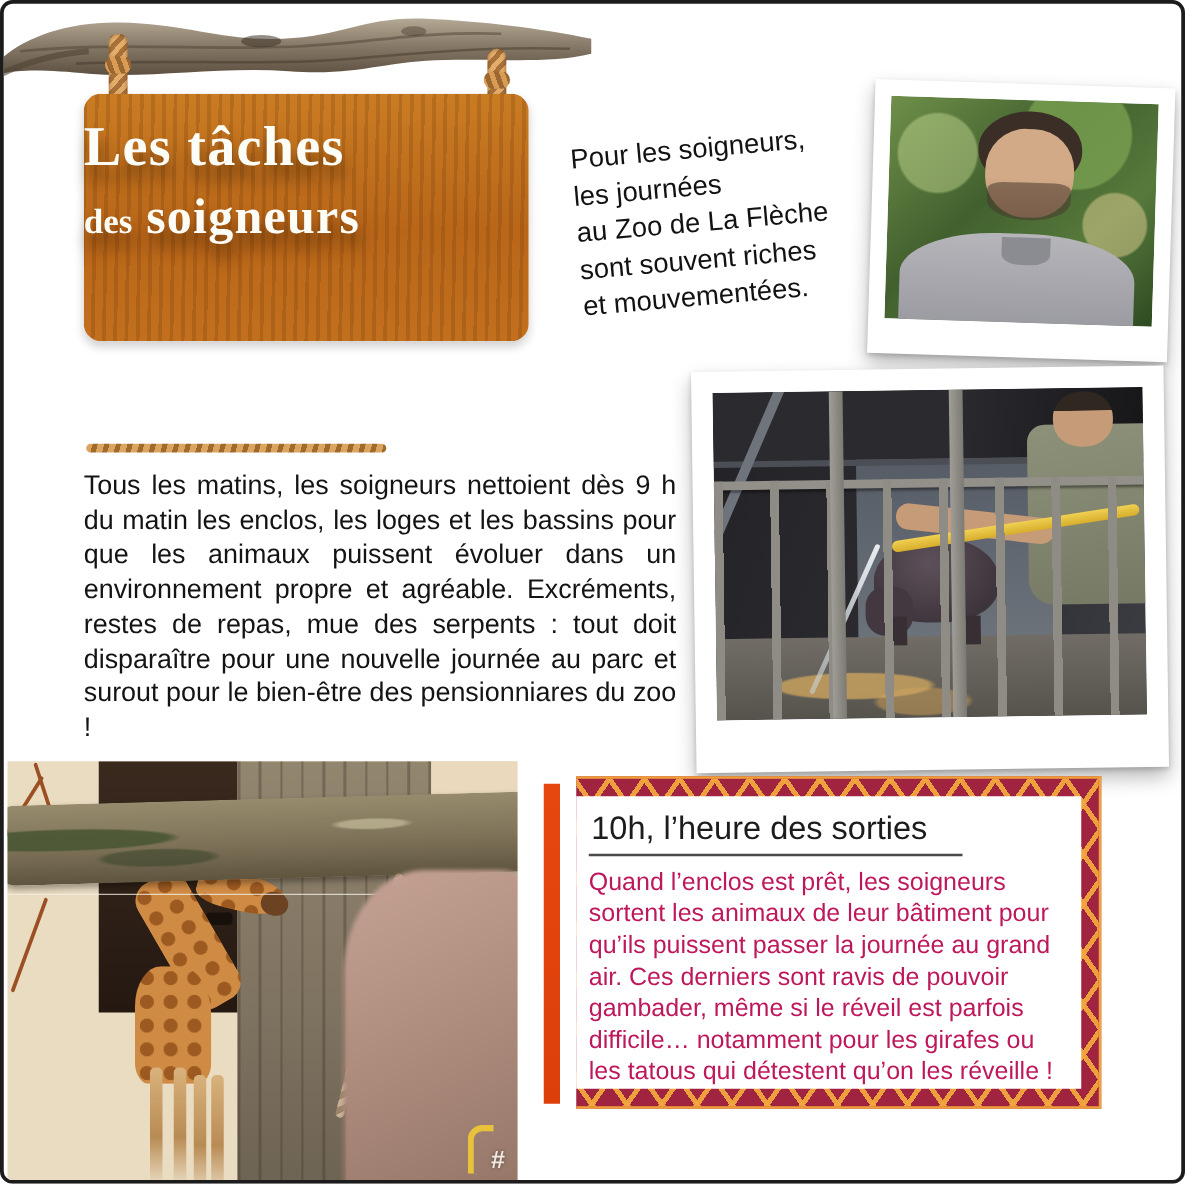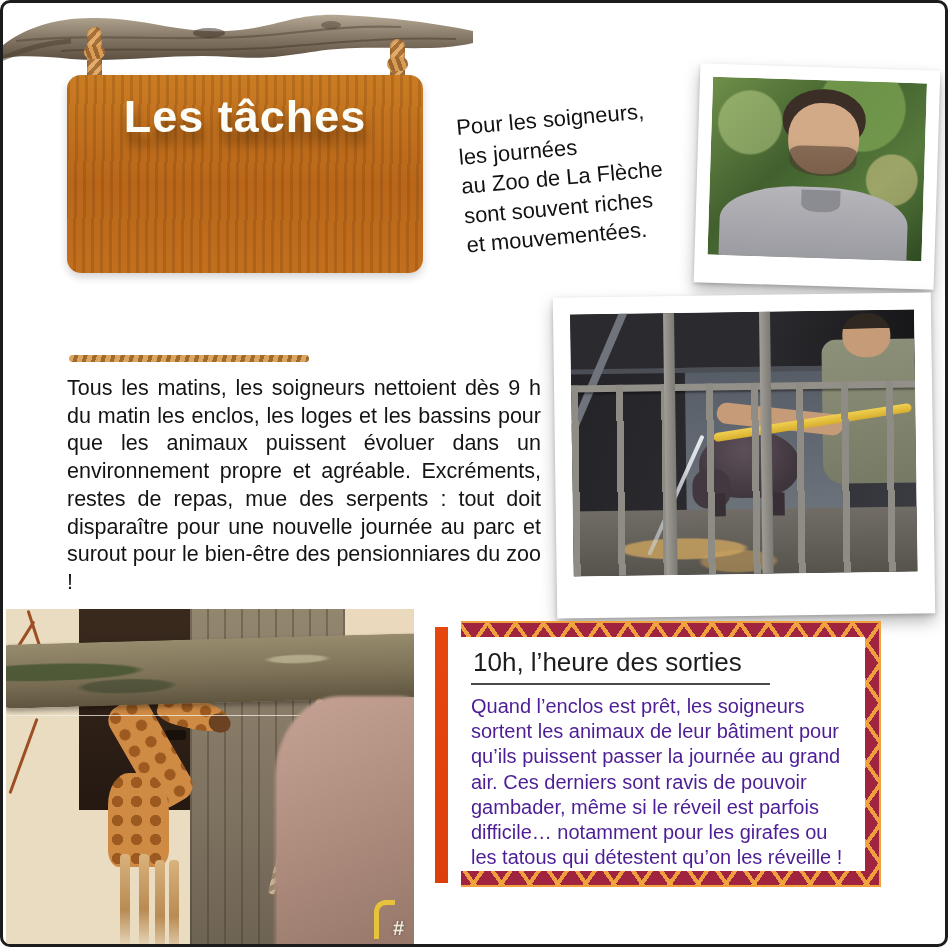--- a/index.html
+++ b/index.html
@@ -14,22 +14,22 @@
   .rope.left{left:84px;top:24px;height:78px;}
   .rope.right{left:387px;top:36px;height:78px;}
   .rope .knot{position:absolute;left:-3px;top:18px;width:21px;height:14px;border-radius:8px;
     background:repeating-linear-gradient(70deg,#d99c55 0 4px,#9c6730 4px 8px);}
 
   .sign{position:absolute;left:64px;top:72px;width:356px;height:198px;border-radius:14px;
     background:
       repeating-linear-gradient(91deg, rgba(96,48,6,.20) 0 3px, rgba(255,255,255,0) 3px 9px),
       linear-gradient(180deg,#ca7c23 0%,#b96619 55%,#c2701e 100%);
     box-shadow:0 4px 8px rgba(0,0,0,.18);}
-  .sign-text{position:absolute;left:0;top:14px;width:100%;text-align:center;color:#fdfdf8;
-    font-family:Liberation Sans, sans-serif;font-weight:bold;letter-spacing:1px;
+  .sign-text{position:absolute;left:0;top:14px;width:100%;text-align:left;color:#fdfdf8;
+    font-family:Liberation Serif, serif;font-weight:bold;letter-spacing:1px;
     text-shadow:2px 12px 12px rgba(60,30,0,.55);}
   .sign-line1{font-size:45px;line-height:56px;}
   .sign-line2{font-size:40px;line-height:52px;}
   .sign-line3{font-size:40px;line-height:56px;}
   .sign-small{font-size:28px;letter-spacing:0;}
 
   
   .intro{position:absolute;left:452px;top:110px;width:255px;font-size:22px;line-height:29.5px;
     transform:rotate(-5deg);transform-origin:0 0;color:#121212;}
   .intro span{display:block;}
@@ -139,21 +139,21 @@
   .red-box{position:absolute;left:458px;top:618px;width:420px;height:266px;box-sizing:border-box;
     border:2px solid #f0a13c;border-left:none;
     background:
       repeating-linear-gradient(55deg, rgba(240,161,60,0) 0 9px, rgba(242,166,62,.95) 9px 13px, rgba(240,161,60,0) 13px 23px),
       repeating-linear-gradient(-55deg, rgba(240,161,60,0) 0 9px, rgba(242,166,62,.95) 9px 13px, rgba(240,161,60,0) 13px 23px),
       #a02340;}
   .red-box-inner{position:absolute;left:0;top:14px;right:14px;bottom:14px;background:#fff;
     padding:8px 12px 0 10px;box-sizing:border-box;}
   .h2-sorties{display:inline-block;font-size:26px;color:#1c1c1c;border-bottom:2px solid #4a4a4a;
     padding:2px 28px 5px 2px;}
-  .para-sorties{margin-top:9px;font-size:20px;line-height:25.2px;color:#4c1d95;}
+  .para-sorties{margin-top:9px;font-size:20px;line-height:25.2px;color:#be185d;}
 </style>
 </head>
 <body>
 
 <div class="page">
 
   <svg class="branch" viewBox="0 0 474 64" aria-hidden="true">
     <defs>
       <linearGradient id="bg1" x1="0" y1="0" x2="0" y2="1">
         <stop offset="0" stop-color="#b4a995"></stop>
@@ -172,20 +172,24 @@
   <div class="rope left">
       <div class="knot"></div>
     </div>
   <div class="rope right">
       <div class="knot"></div>
     </div>
 
   <div class="sign">
     <div class="sign-text">
       <div class="sign-line1">Les tâches</div>
+      <div class="sign-line3">
+        <span class="sign-small">des</span>
+        <span>soigneurs</span>
+      </div>
     </div>
   </div>
 
   <div class="intro">
     <span>Pour les soigneurs,</span>
     <span>les journées</span>
     <span>au Zoo de La Flèche</span>
     <span>sont souvent riches</span>
     <span>et mouvementées.</span>
   </div>

